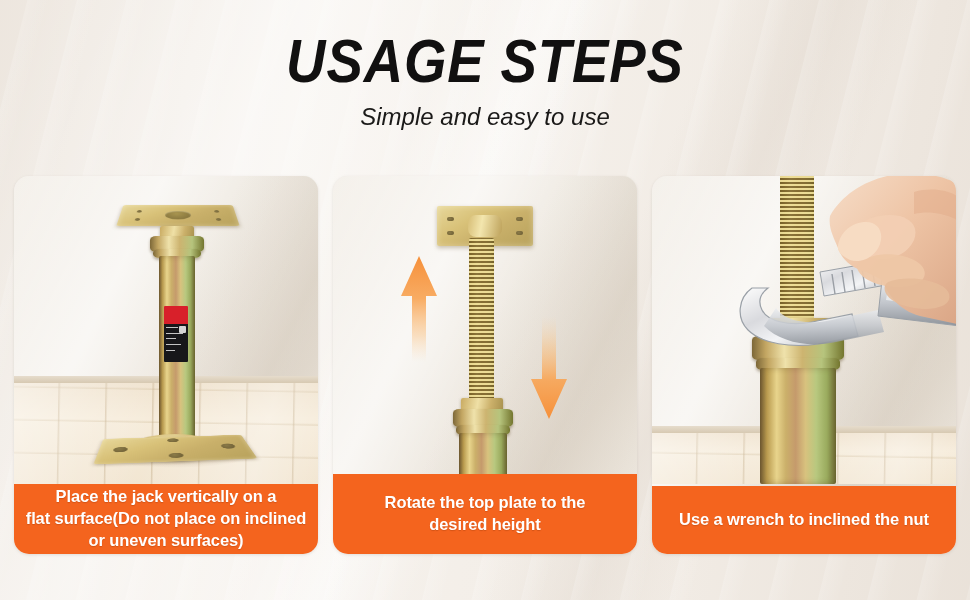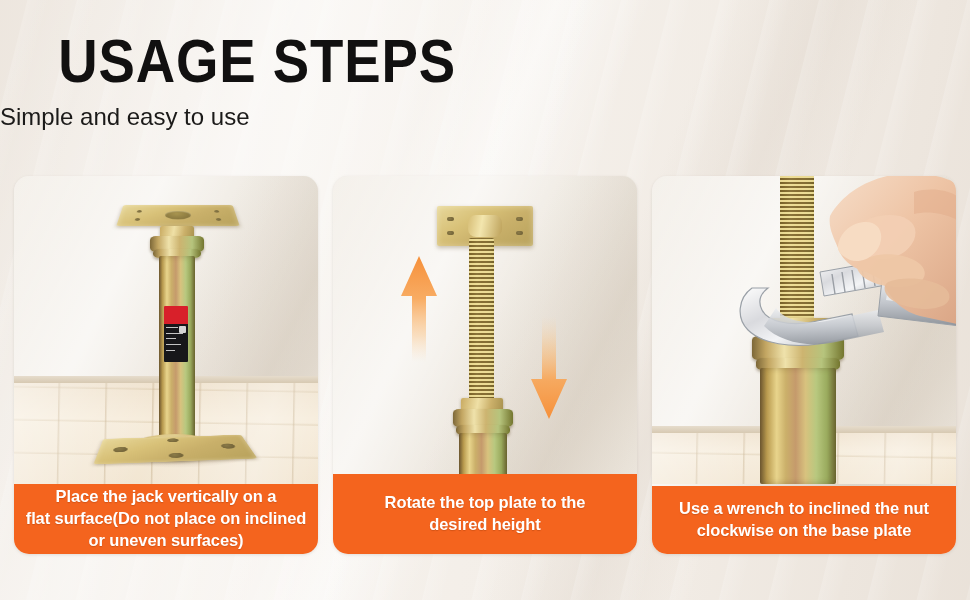--- a/index.html
+++ b/index.html
@@ -23,21 +23,21 @@
       rgba(255,255,255,.32) 27px, rgba(255,255,255,0) 48px);
     opacity:.55;
   }
   .stage:after{
     content:"";position:absolute;left:-60px;top:-120px;width:560px;height:780px;
     transform:rotate(22deg);pointer-events:none;
     background:linear-gradient(90deg, rgba(255,255,255,0) 0%, rgba(255,255,255,.5) 45%, rgba(255,255,255,0) 100%);
   }
 
   
-  .header{position:absolute;left:0;right:0;top:30px;z-index:4;}
+  .header{position:absolute;left:0;right:0;top:30px;text-align:center;z-index:4;font-style:italic;}
   .title{
     font-size:62px;line-height:62px;font-weight:700;color:#111010;
     letter-spacing:1px;transform:scaleX(.88);transform-origin:center;
     font-family:"Liberation Sans","DejaVu Sans",sans-serif;
   }
   .subtitle{
     margin-top:10px;font-size:24px;line-height:30px;color:#1b1a19;font-weight:400;
   }
 
   
@@ -359,19 +359,18 @@
                      C224 80 210 88 198 84 C190 80 185 76 186 70 Z" fill="#f7dcc3"></path>
 
             <path d="M262 16 C284 10 304 16 312 26 L312 48 C298 38 278 34 262 38 Z" fill="#e2ab89" opacity=".5"></path>
           </svg>
         </div>
       </div>
 
       <div class="caption c3">
         <div>
           <span>Use a wrench to inclined the nut</span>
-          <span>clockwise on the base plate</span>
         </div>
       </div>
     </div>
 
   </div>
 </div>
 
 </body></html>

